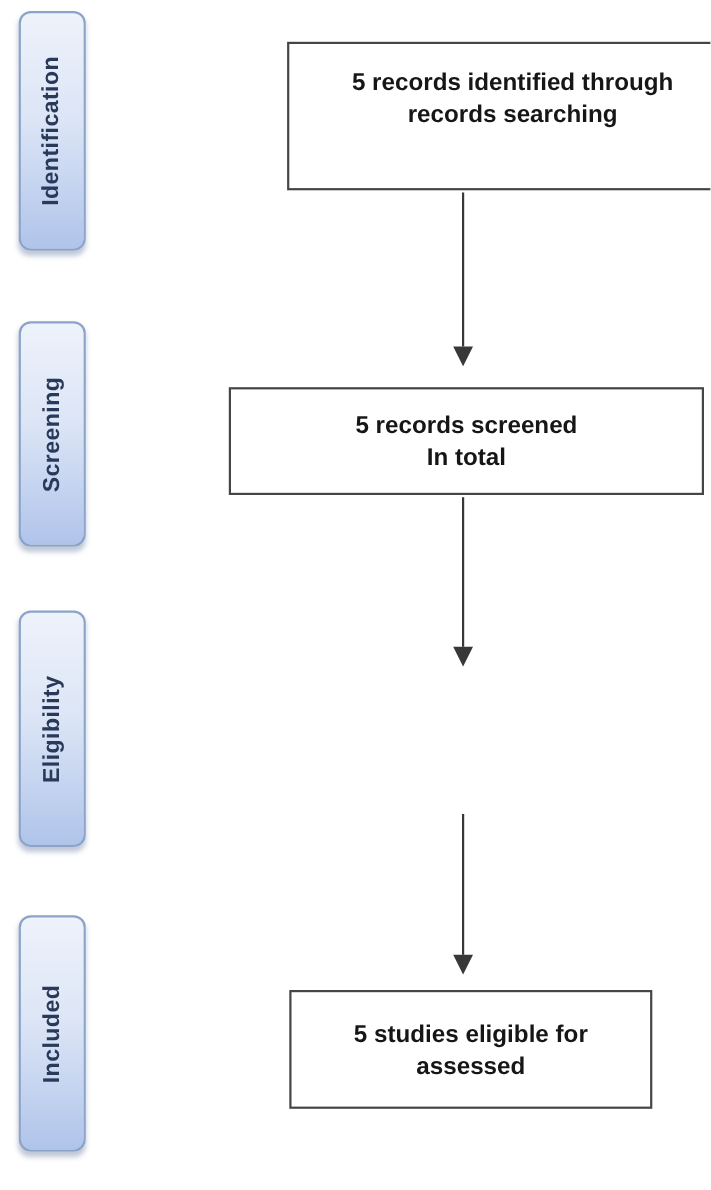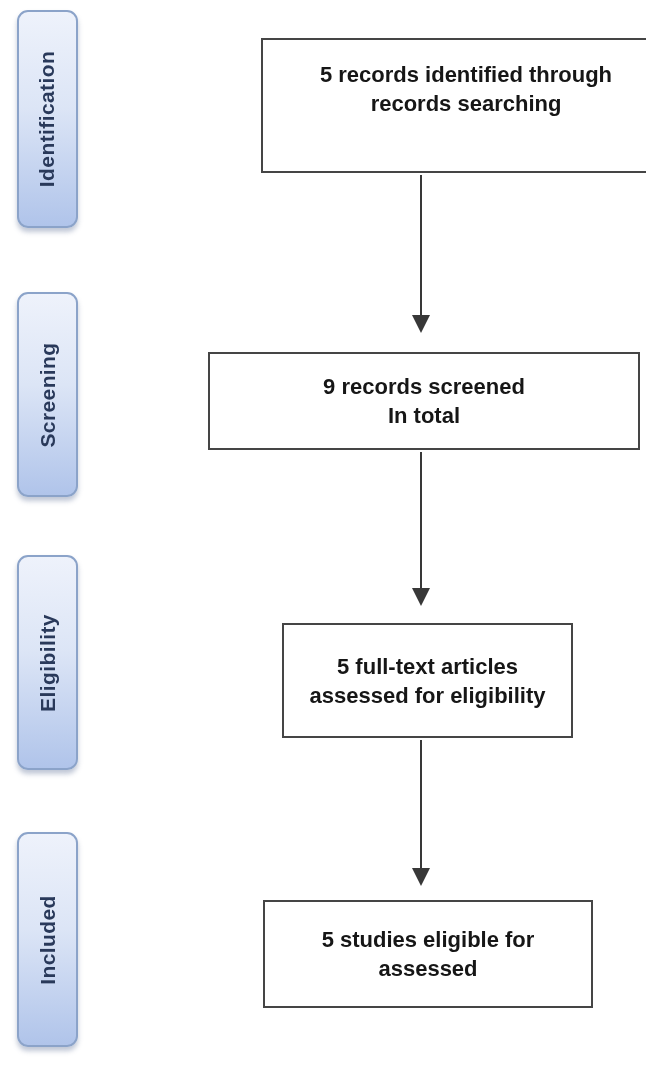--- a/index.html
+++ b/index.html
@@ -102,28 +102,24 @@
   <div class="stage" style="top:832px; height:215px;">
     <span class="vtext">Included</span>
   </div>
 
   <div class="fbox top-aligned" style="left:217px; top:38px; width:410px; height:135px;margin-left:44px;">
     <div>5 records identified through</div>
     <div>records searching</div>
   </div>
 
   <div class="fbox" style="left:208px; top:352px; width:432px; height:98px;">
-    <div>9 records screened</div>
+    <div>5 records screened</div>
     <div>In total</div>
   </div>
 
-  <div class="fbox" style="left:282px; top:623px; width:291px; height:115px;">
-    <div>5 full-text articles</div>
-    <div>assessed for eligibility</div>
-  </div>
 
   <div class="fbox" style="left:263px; top:900px; width:330px; height:108px;align-items:center;">
     <div>5 studies eligible for</div>
     <div>assessed</div>
   </div>
 
   <div class="arrow-line" style="top:175px; height:140px;"></div>
   <div class="arrow-head" style="top:315px;"></div>
 
   <div class="arrow-line" style="top:452px; height:136px;"></div>

